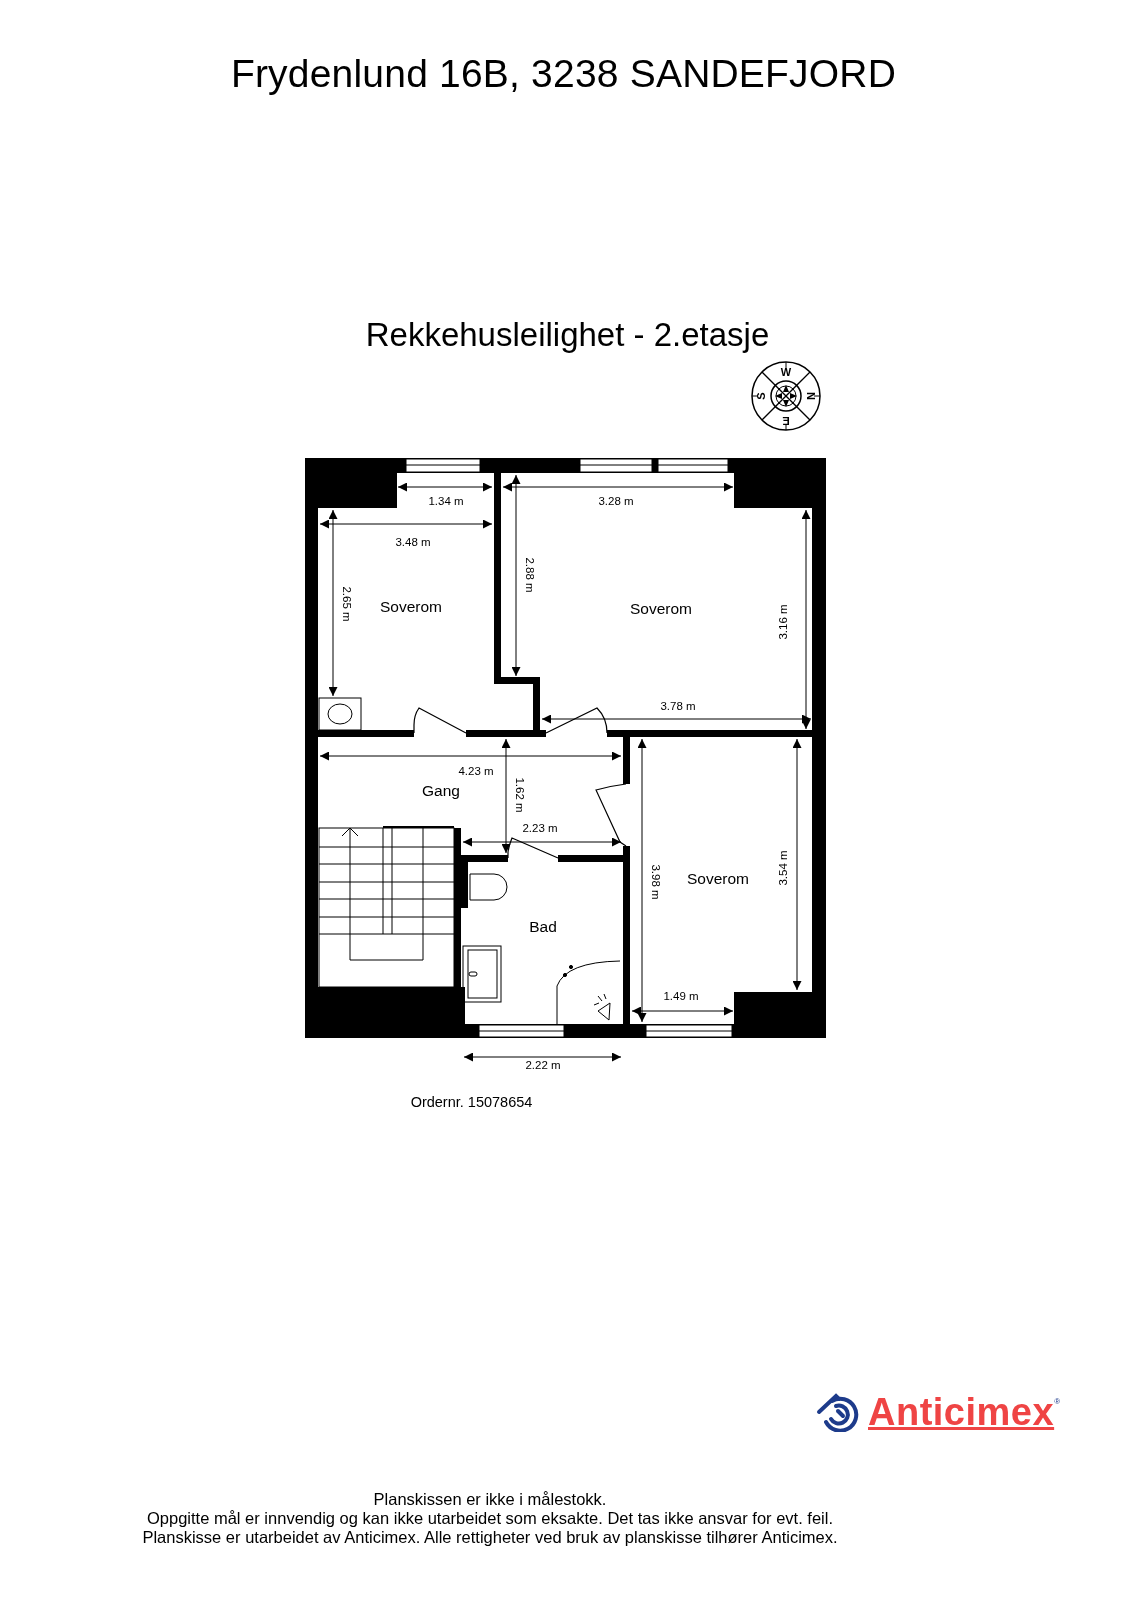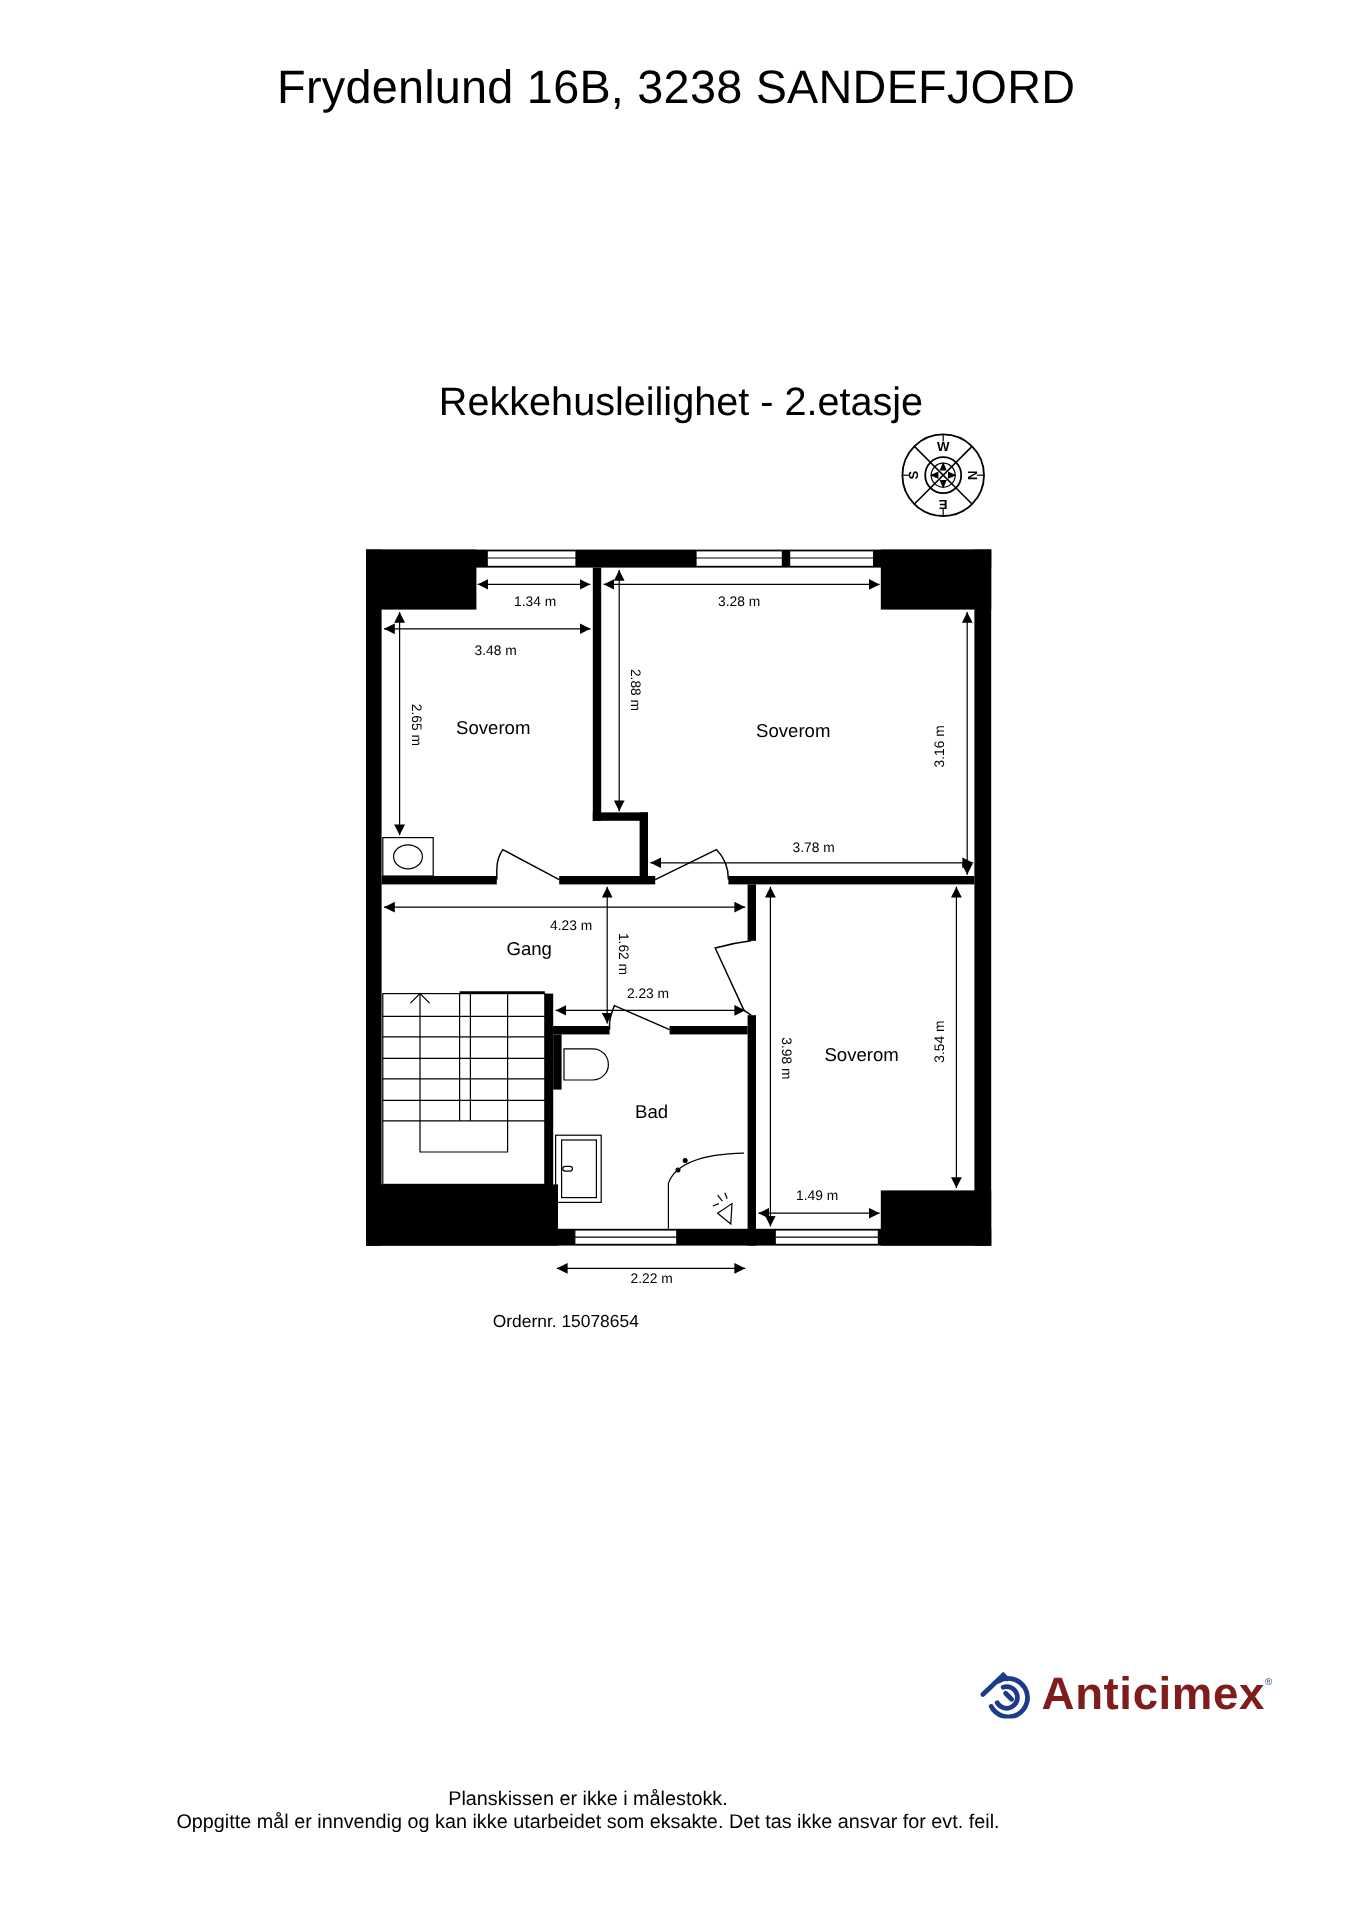--- a/index.html
+++ b/index.html
@@ -4,21 +4,21 @@
 <style>
   html, body { margin:0; padding:0; background:#ffffff; }
   body { width:1131px; height:1600px; position:relative; overflow:hidden;
          font-family:"Liberation Sans", sans-serif; color:#000; }
   .abs { position:absolute; }
   #title { left:0; width:1131px; top:52px; text-align:center; font-size:39px; letter-spacing:0.2px; transform:translateX(-2px); }
   #subtitle { left:0; width:1131px; top:316px; text-align:center; font-size:33px; transform:translateX(2px); }
   #plan { left:0; top:0; width:1131px; height:1600px; }
   #order { left:0; width:943px; top:1094px; text-align:center; font-size:14.5px; }
   #logo { left:816px; top:1389px; height:46px; display:flex; align-items:center; }
-  #logo-text { font-size:38px; font-weight:bold; color:#7f1d1d; letter-spacing:0.5px; margin-left:6px; }
+  #logo-text { font-size:38px; font-weight:bold; color:#ef4444; letter-spacing:0.5px; margin-left:6px;text-decoration:underline; }
   #logo-reg { font-size:8px; color:#1d3b8b; align-self:flex-start; margin-top:8px; }
   #footer { left:0; width:980px; top:1490px; text-align:center; font-size:16.5px; line-height:19px; }
   svg text { font-family:"Liberation Sans", sans-serif; }
 </style>
 </head>
 <body>
 
 <div id="title" class="abs">Frydenlund 16B, 3238 SANDEFJORD</div>
 <div id="subtitle" class="abs">Rekkehusleilighet - 2.etasje</div>
 
@@ -182,13 +182,14 @@
       <path d="M22,19 L27,24"></path>
     </g>
   </svg>
   <span id="logo-text">Anticimex</span>
   <span id="logo-reg">®</span>
 </div>
 
 <div id="footer" class="abs">
   <div>Planskissen er ikke i målestokk.</div>
   <div>Oppgitte mål er innvendig og kan ikke utarbeidet som eksakte. Det tas ikke ansvar for evt. feil.</div>
+  <div>Planskisse er utarbeidet av Anticimex. Alle rettigheter ved bruk av planskisse tilhører Anticimex.</div>
 </div>
 
 </body></html>

